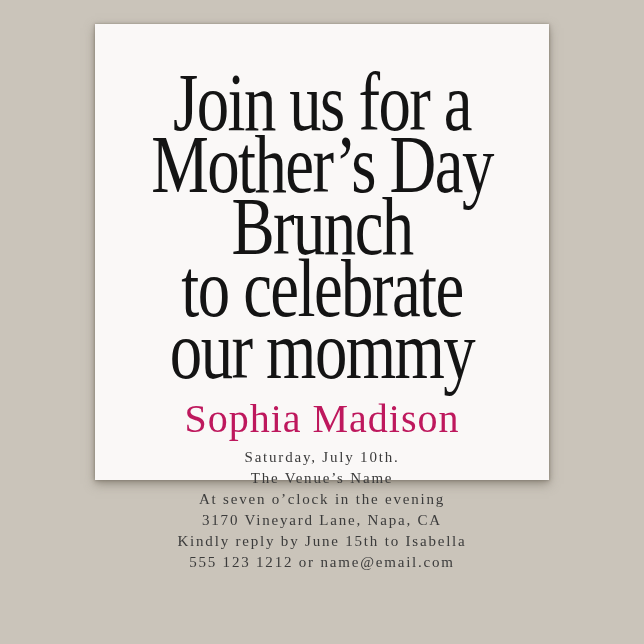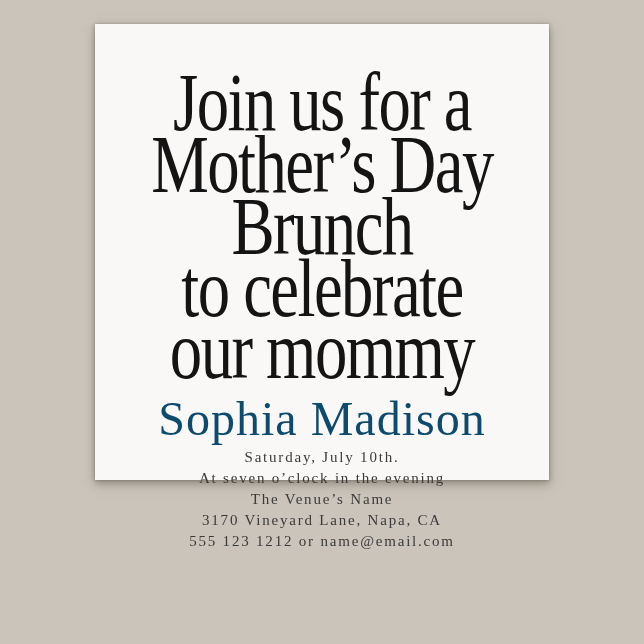--- a/index.html
+++ b/index.html
@@ -41,24 +41,24 @@
     color: #141414;
     transform: scaleX(0.78);
     transform-origin: 50% 0;
     white-space: nowrap;
   }
   .headline-line {
     height: 62px;
   }
   .honoree-name {
     margin-top: 16px;
-    font-size: 48px;
+    font-size: 40px;
     line-height: 44px;
     letter-spacing: 1px;
-    color: #0c4a6e;
+    color: #be185d;
     white-space: nowrap;
   }
   .details {
     margin-top: 6px;
     font-size: 15px;
     line-height: 21px;
     letter-spacing: 1.8px;
     color: #3b3b3b;
   }
   .detail-line {
@@ -74,19 +74,20 @@
     <div class="headline">
       <div class="headline-line">Join us for a</div>
       <div class="headline-line">Mother’s Day</div>
       <div class="headline-line">Brunch</div>
       <div class="headline-line">to celebrate</div>
       <div class="headline-line">our mommy</div>
     </div>
     <div class="honoree-name">Sophia Madison</div>
     <div class="details">
       <div class="detail-line">Saturday, July 10th.</div>
+      <div class="detail-line">The Venue’s Name</div>
       <div class="detail-line">At seven o’clock in the evening</div>
-      <div class="detail-line">The Venue’s Name</div>
       <div class="detail-line">3170 Vineyard Lane, Napa, CA</div>
+      <div class="detail-line">Kindly reply by June 15th to Isabella</div>
       <div class="detail-line">555 123 1212 or name@email.com</div>
     </div>
   </div>
 </div>
 
 </body></html>

